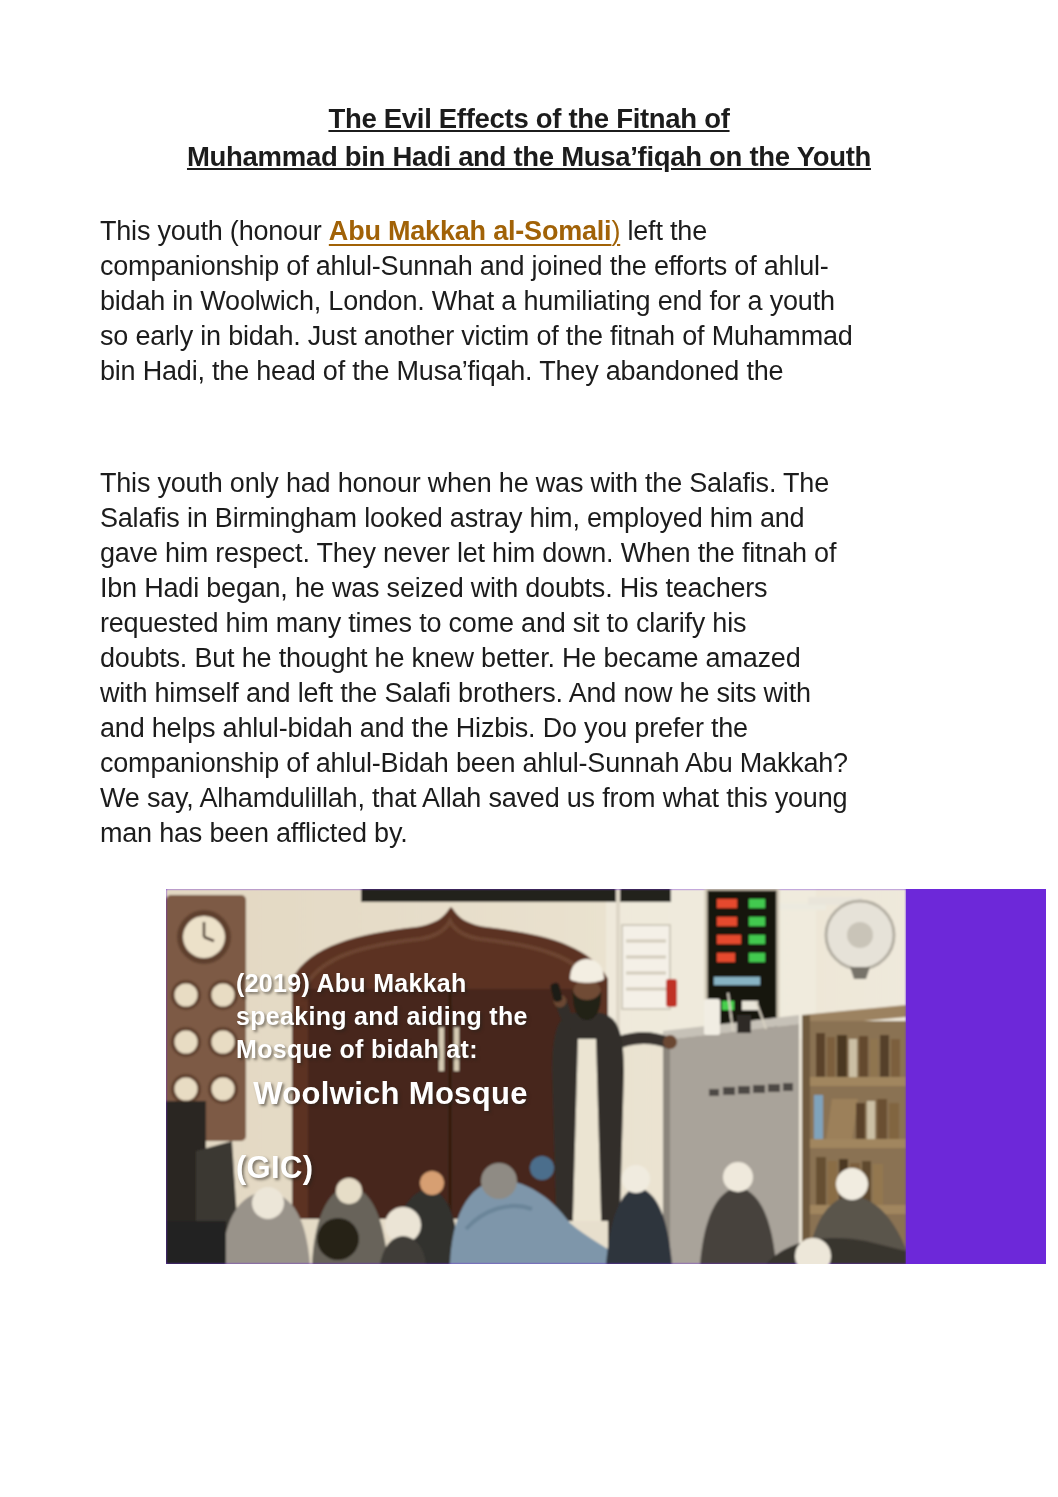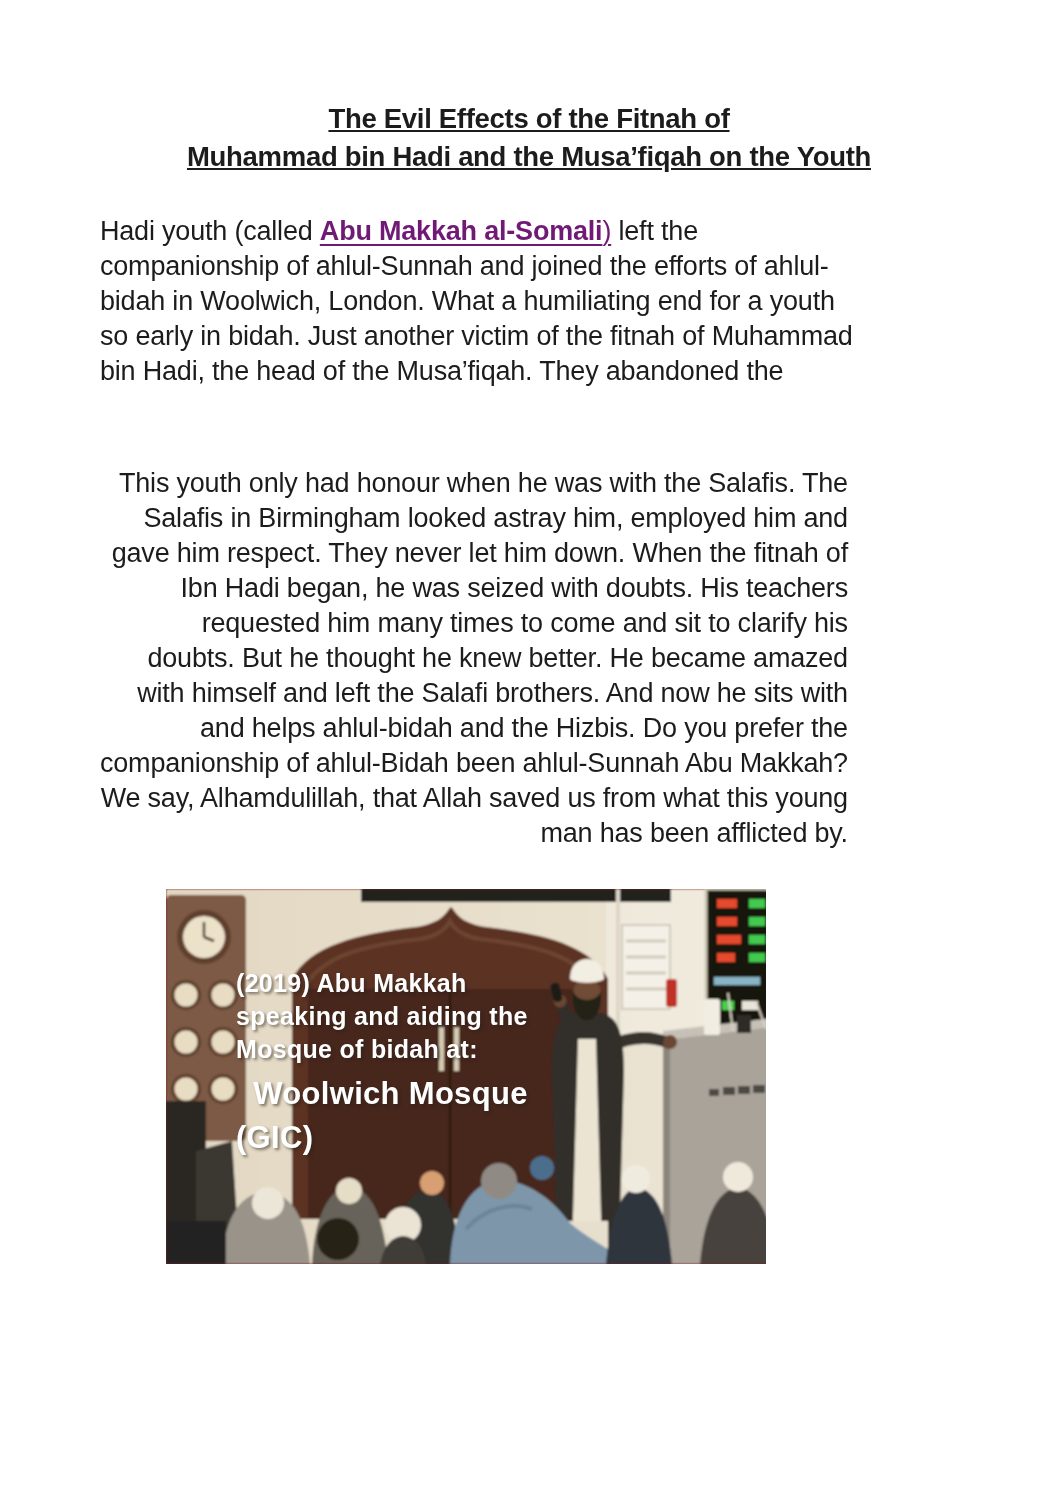--- a/index.html
+++ b/index.html
@@ -3,45 +3,45 @@
 <meta charset="utf-8">
 <style>
   html,body{margin:0;padding:0;background:#ffffff;}
   .page{position:relative;width:1058px;height:1497px;background:#ffffff;
         font-family:"Liberation Sans",sans-serif;color:#1c1c1c;overflow:hidden;}
   .title{position:absolute;top:100px;left:0;width:100%;text-align:center;
          font-weight:bold;font-size:27.5px;line-height:38px;letter-spacing:-0.3px;text-decoration:underline;}
   .para{position:absolute;left:100px;font-size:27px;line-height:35px;
         letter-spacing:-0.2px;white-space:nowrap;}
   #p1{top:214px;}
-  #p2{top:466px;text-align:right;}
-  .redlink{color:#701a75;text-decoration:underline;
+  #p2{top:466px;}
+  .redlink{color:#a16207;text-decoration:underline;
            text-decoration-thickness:2px;text-underline-offset:4px;cursor:pointer;}
   .red-bold{font-weight:bold;}
-  .figure{position:absolute;left:166px;top:889px;width:600px;height:375px;
-          margin:0;overflow:hidden;background:#7f1d1d;}
+  .figure{position:absolute;left:166px;top:889px;width:880px;height:375px;
+          margin:0;overflow:hidden;background:#6d28d9;}
   .figure svg{display:block;width:740px;height:375px;}
   .overlay{position:absolute;left:70px;top:78px;color:#ffffff;font-weight:bold;
            text-shadow:2px 2px 3px rgba(40,34,28,0.55);}
   .cap-s{font-size:25px;line-height:33px;letter-spacing:0.3px;}
-  .cap-l{font-size:31px;line-height:44px;letter-spacing:0.3px;}
+  .cap-l{font-size:31px;line-height:44px;letter-spacing:0.3px;margin-top:30px;}
   .cap-l.first{margin-top:6px;text-align:right;}
 </style>
 </head>
 <body>
 
 <div class="page">
 
   <div class="title">
     <div>The Evil Effects of the Fitnah of</div>
     <div>Muhammad bin Hadi and the Musa’fiqah on the Youth</div>
   </div>
 
   <div class="para" id="p1">
-    <div class="tline"><span>Hadi youth (called </span><span class="redlink"><span class="red-bold">Abu Makkah al-Somali</span><span>)</span></span><span> left the</span></div>
+    <div class="tline"><span>This youth (honour </span><span class="redlink"><span class="red-bold">Abu Makkah al-Somali</span><span>)</span></span><span> left the</span></div>
     <div class="tline">companionship of ahlul-Sunnah and joined the efforts of ahlul-</div>
     <div class="tline">bidah in Woolwich, London. What a humiliating end for a youth</div>
     <div class="tline">so early in bidah. Just another victim of the fitnah of Muhammad</div>
     <div class="tline">bin Hadi, the head of the Musa’fiqah. They abandoned the</div>
   </div>
 
   <div class="para" id="p2">
     <div class="tline">This youth only had honour when he was with the Salafis. The</div>
     <div class="tline">Salafis in Birmingham looked astray him, employed him and</div>
     <div class="tline">gave him respect. They never let him down. When the fitnah of</div>

